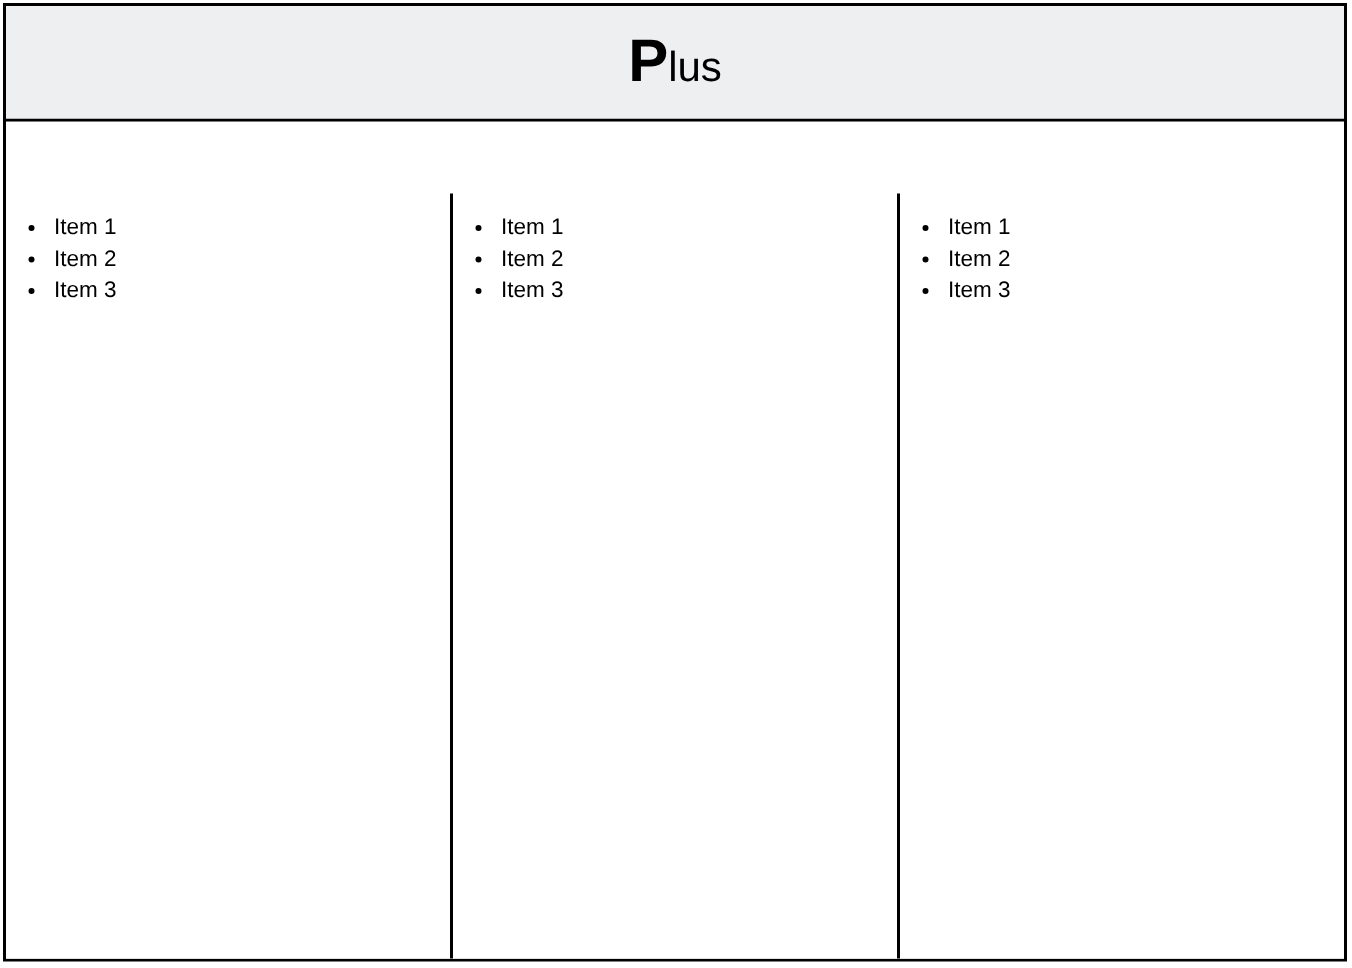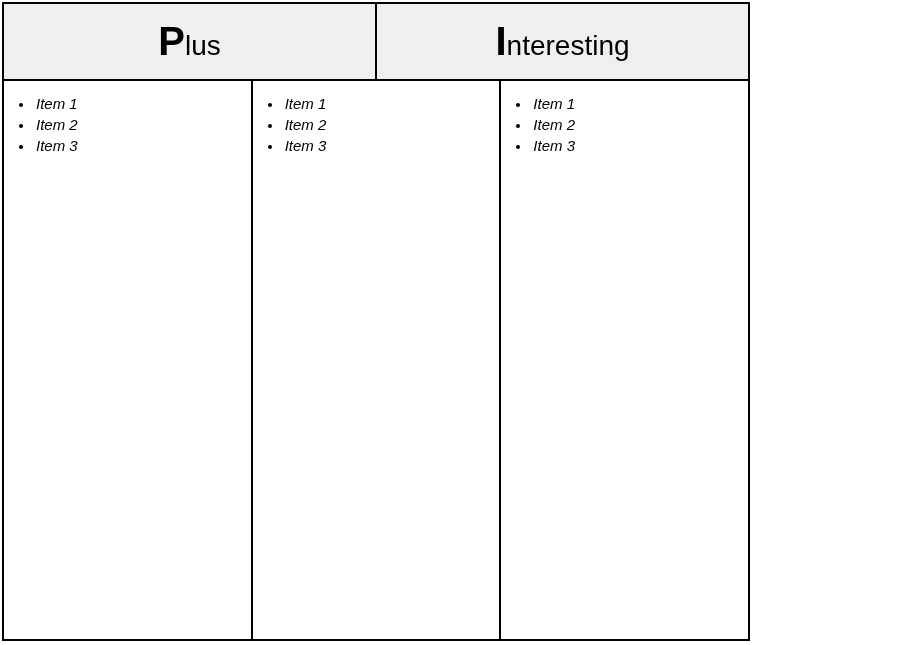--- a/index.html
+++ b/index.html
@@ -11,26 +11,27 @@
     width: 901px;
     height: 645px;
     font-family: "Liberation Sans", sans-serif;
     overflow: hidden;
   }
 
   #pmi-table {
     position: absolute;
     left: 2px;
     top: 2px;
-    width: 748px;
+    width: 896px;
     height: 639px;
     border: 2px solid #000000;
     box-sizing: border-box;
     display: flex;
     flex-direction: column;
+    gap: 48px;
   }
 
   .header-row {
     display: flex;
     height: 77px;
     flex: 0 0 77px;
     background: #eeeff0;
     border-bottom: 2px solid #000000;
     box-sizing: border-box;
   }
@@ -73,21 +74,20 @@
     vertical-align: baseline;
   }
 
   .body-cell {
     flex: 1 1 0;
     box-sizing: border-box;
     border-right: 2px solid #000000;
     background: #ffffff;
     overflow: hidden;
     padding: 0;
-    font-style: italic;
   }
   .body-cell:last-child {
     border-right: none;
   }
 
   .item-list {
     margin: 12px 0 0 0;
     padding-left: 30px;
     list-style-type: disc;
   }
@@ -106,23 +106,20 @@
 
 <div id="pmi-table">
 
   <div class="header-row">
 
     <div class="header-cell">
       <span class="header-title"><span class="dropcap">P</span><span>lus</span></span>
     </div>
 
 
-    <div class="header-cell">
-      <span class="header-title"><span class="dropcap">I</span><span>nteresting</span></span>
-    </div>
 
   </div>
 
   <div class="body-row">
 
     <div class="body-cell">
       <ul class="item-list">
         <li>Item 1</li>
         <li>Item 2</li>
         <li>Item 3</li>

